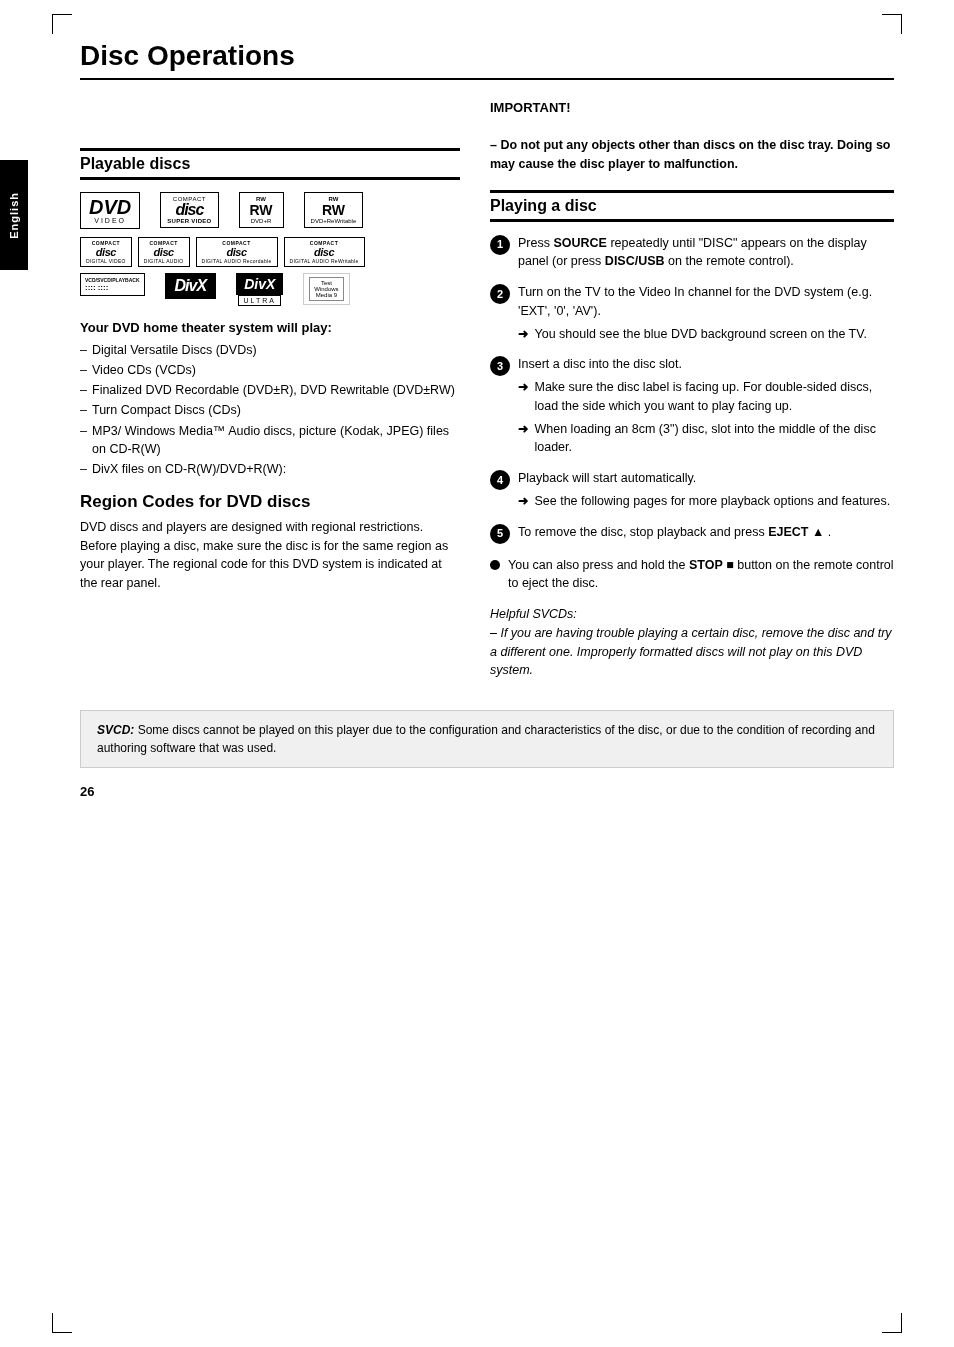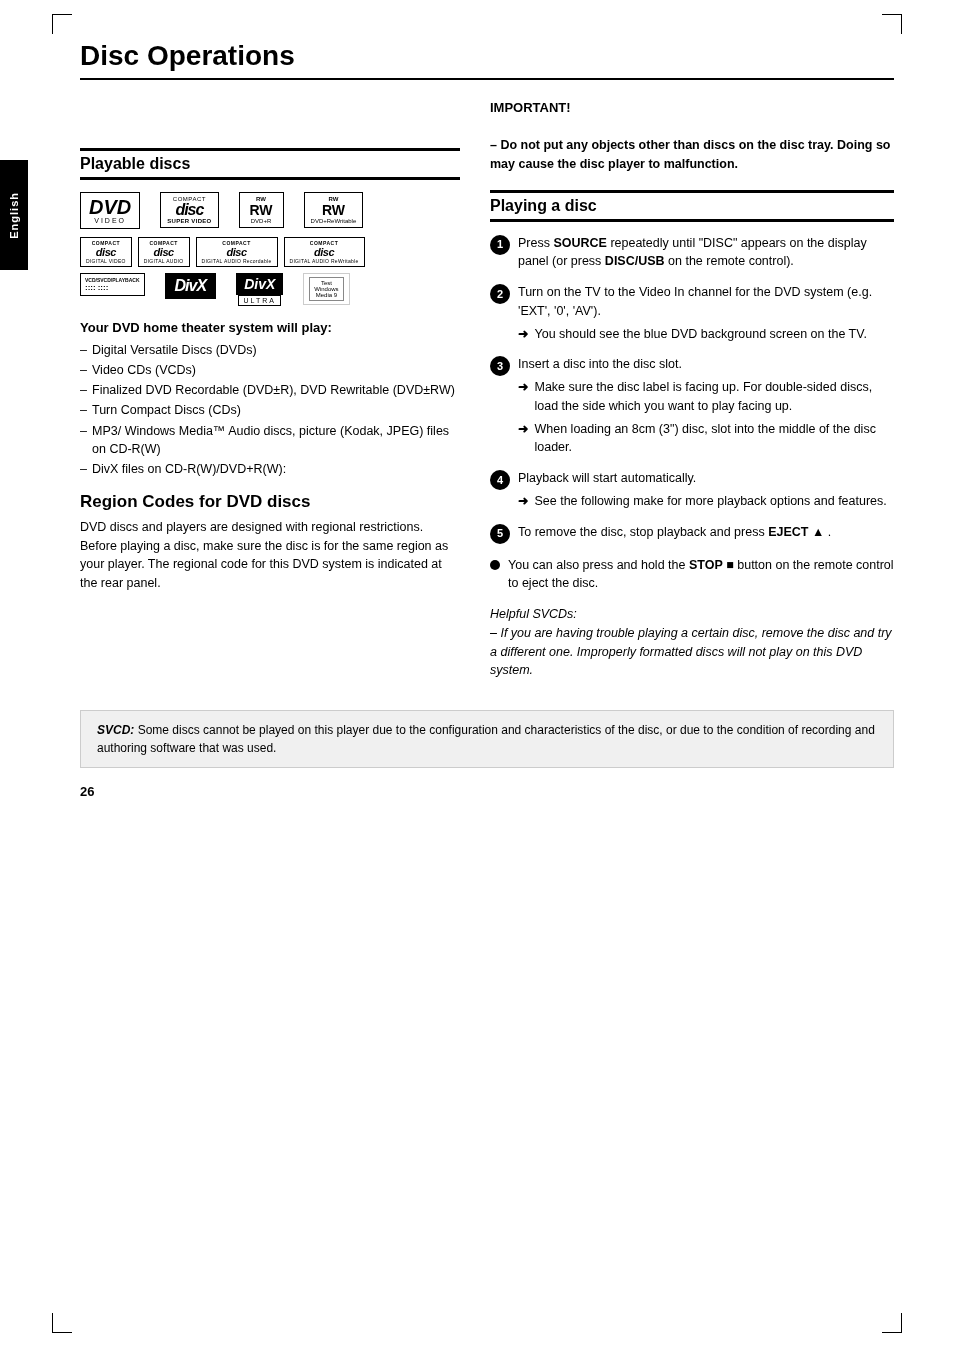--- a/index.html
+++ b/index.html
@@ -514,21 +514,21 @@
               </div>
             </div>
           </li>
 
           <li>
             <div class="step-num">4</div>
             <div class="step-content">
               Playback will start automatically.
               <div class="arrow-item">
                 <span class="arrow">➜</span>
-                <span>See the following make for more playback options and features.</span>
+                <span>See the following pages for more playback options and features.</span>
               </div>
             </div>
           </li>
 
           <li>
             <div class="step-num">5</div>
             <div class="step-content">
               To remove the disc, stop playback and press <strong>EJECT ▲</strong> .
             </div>
           </li>

